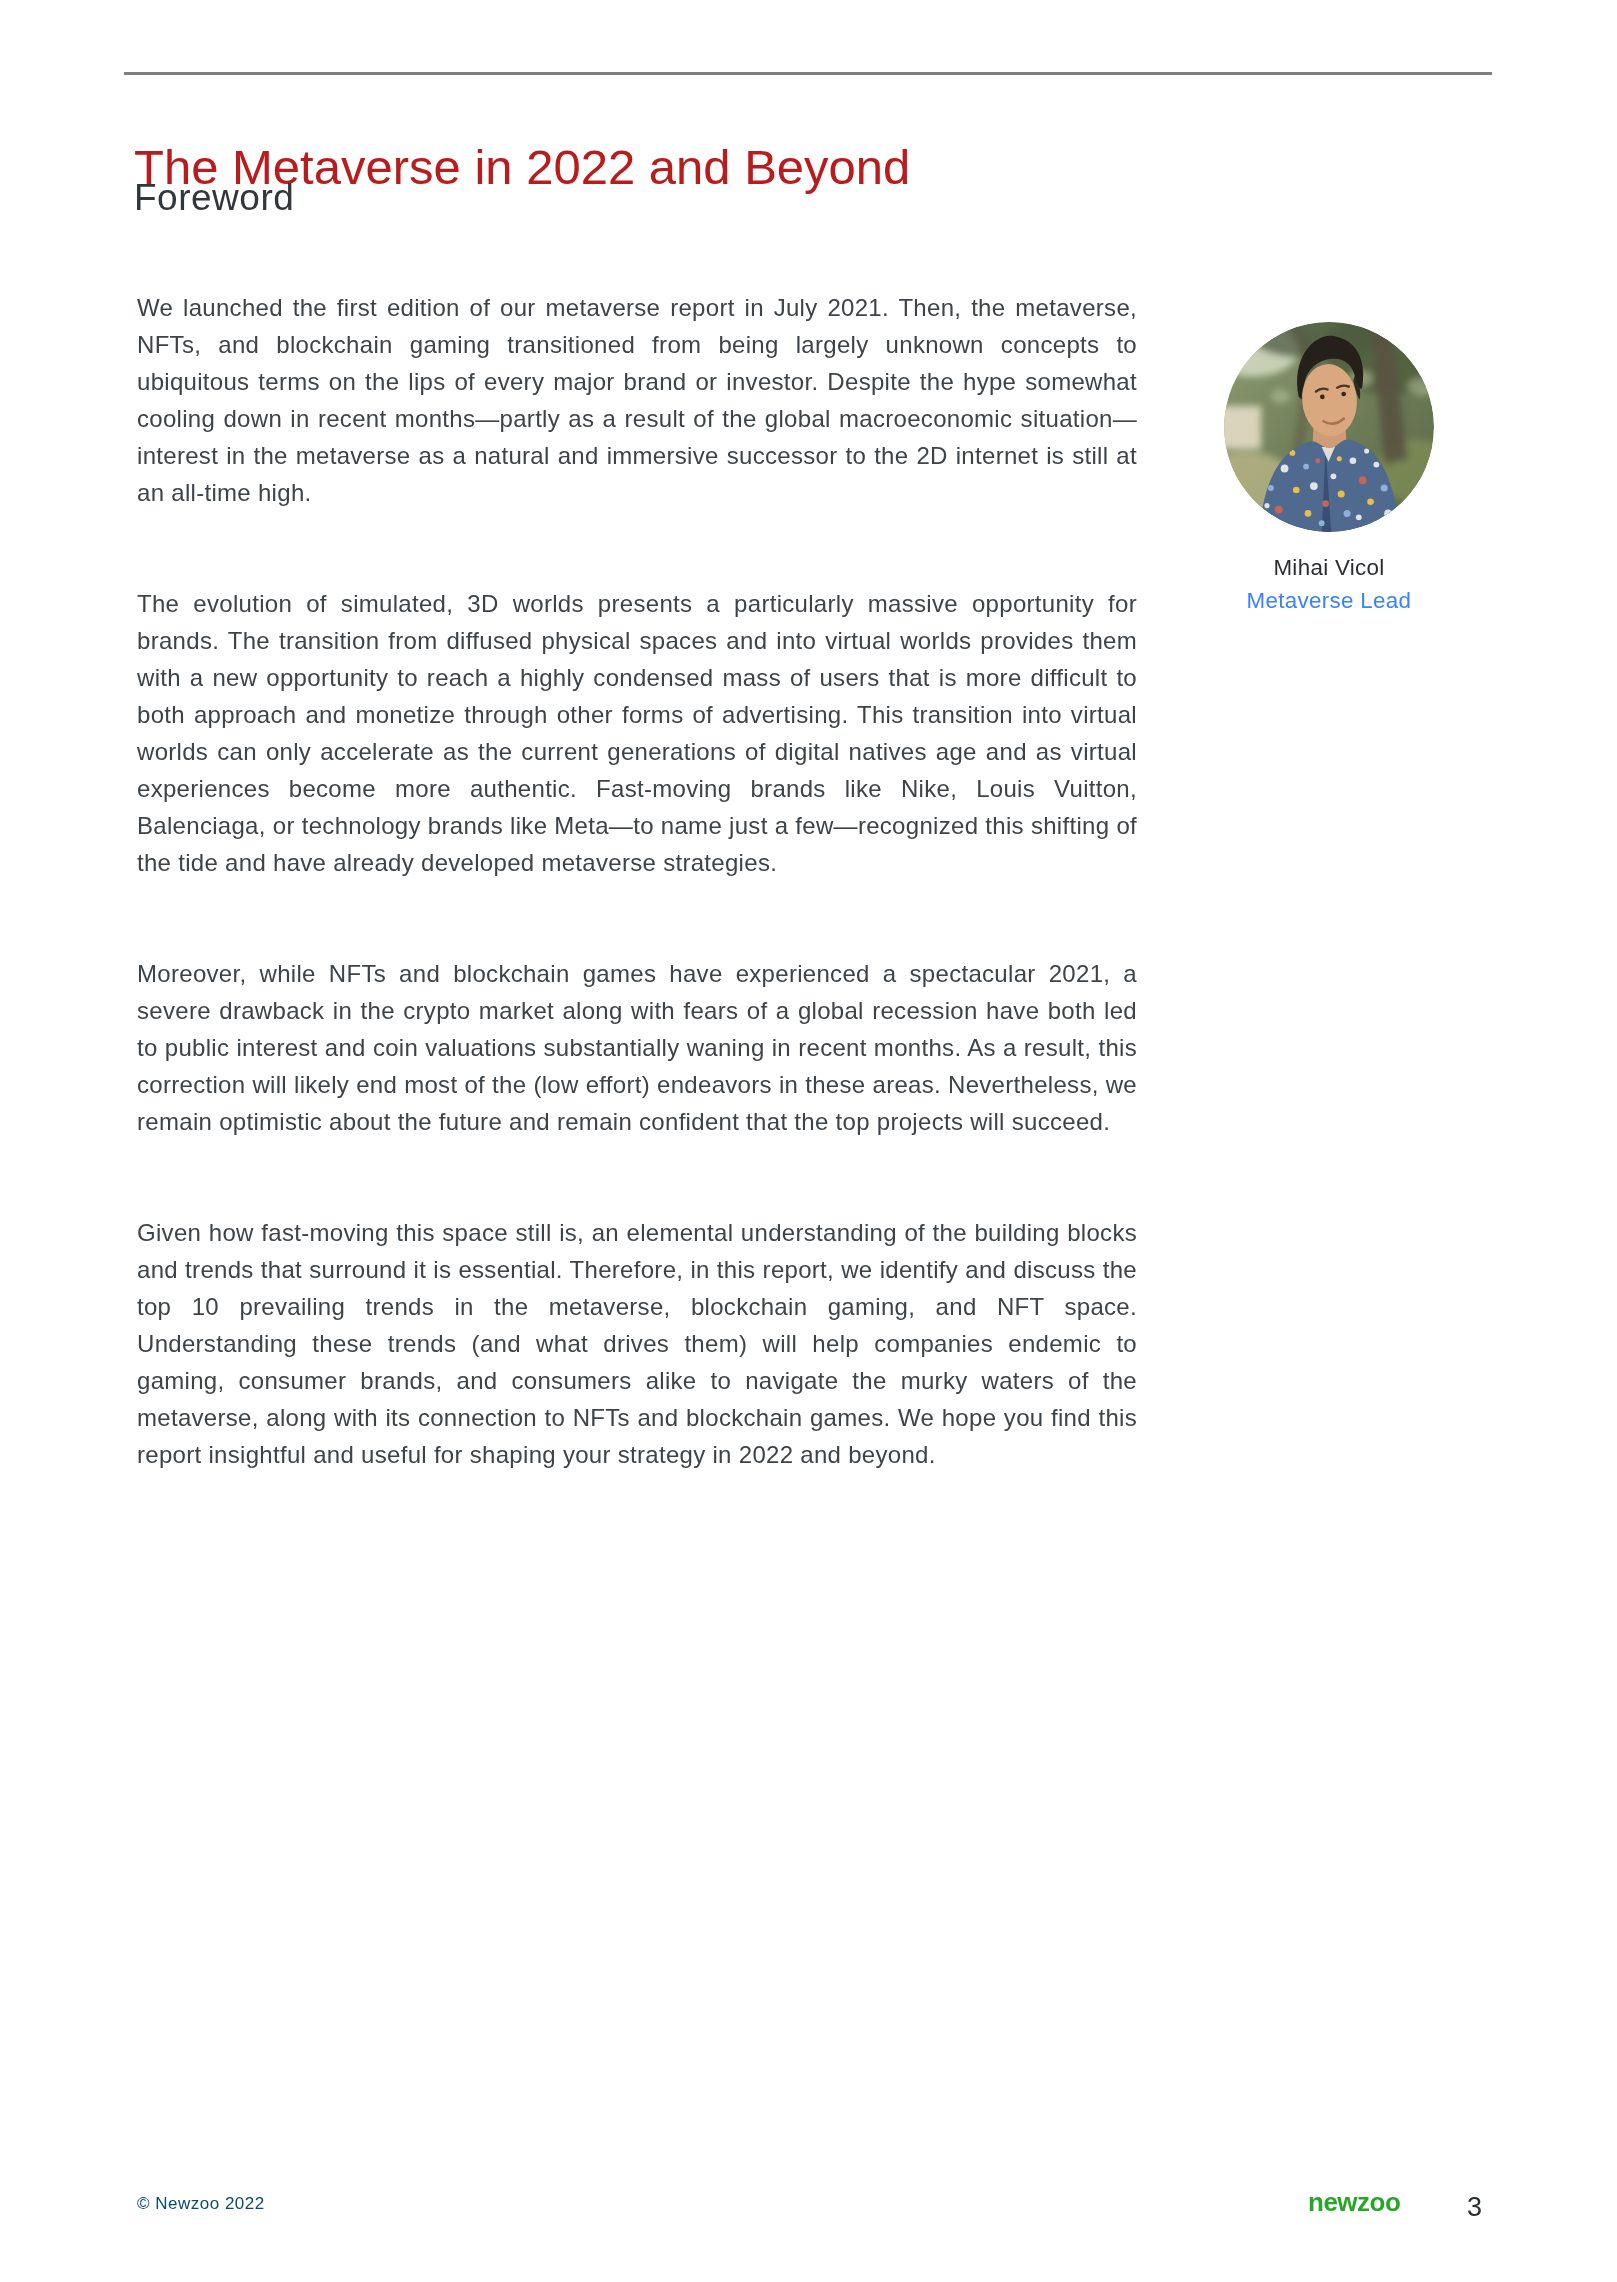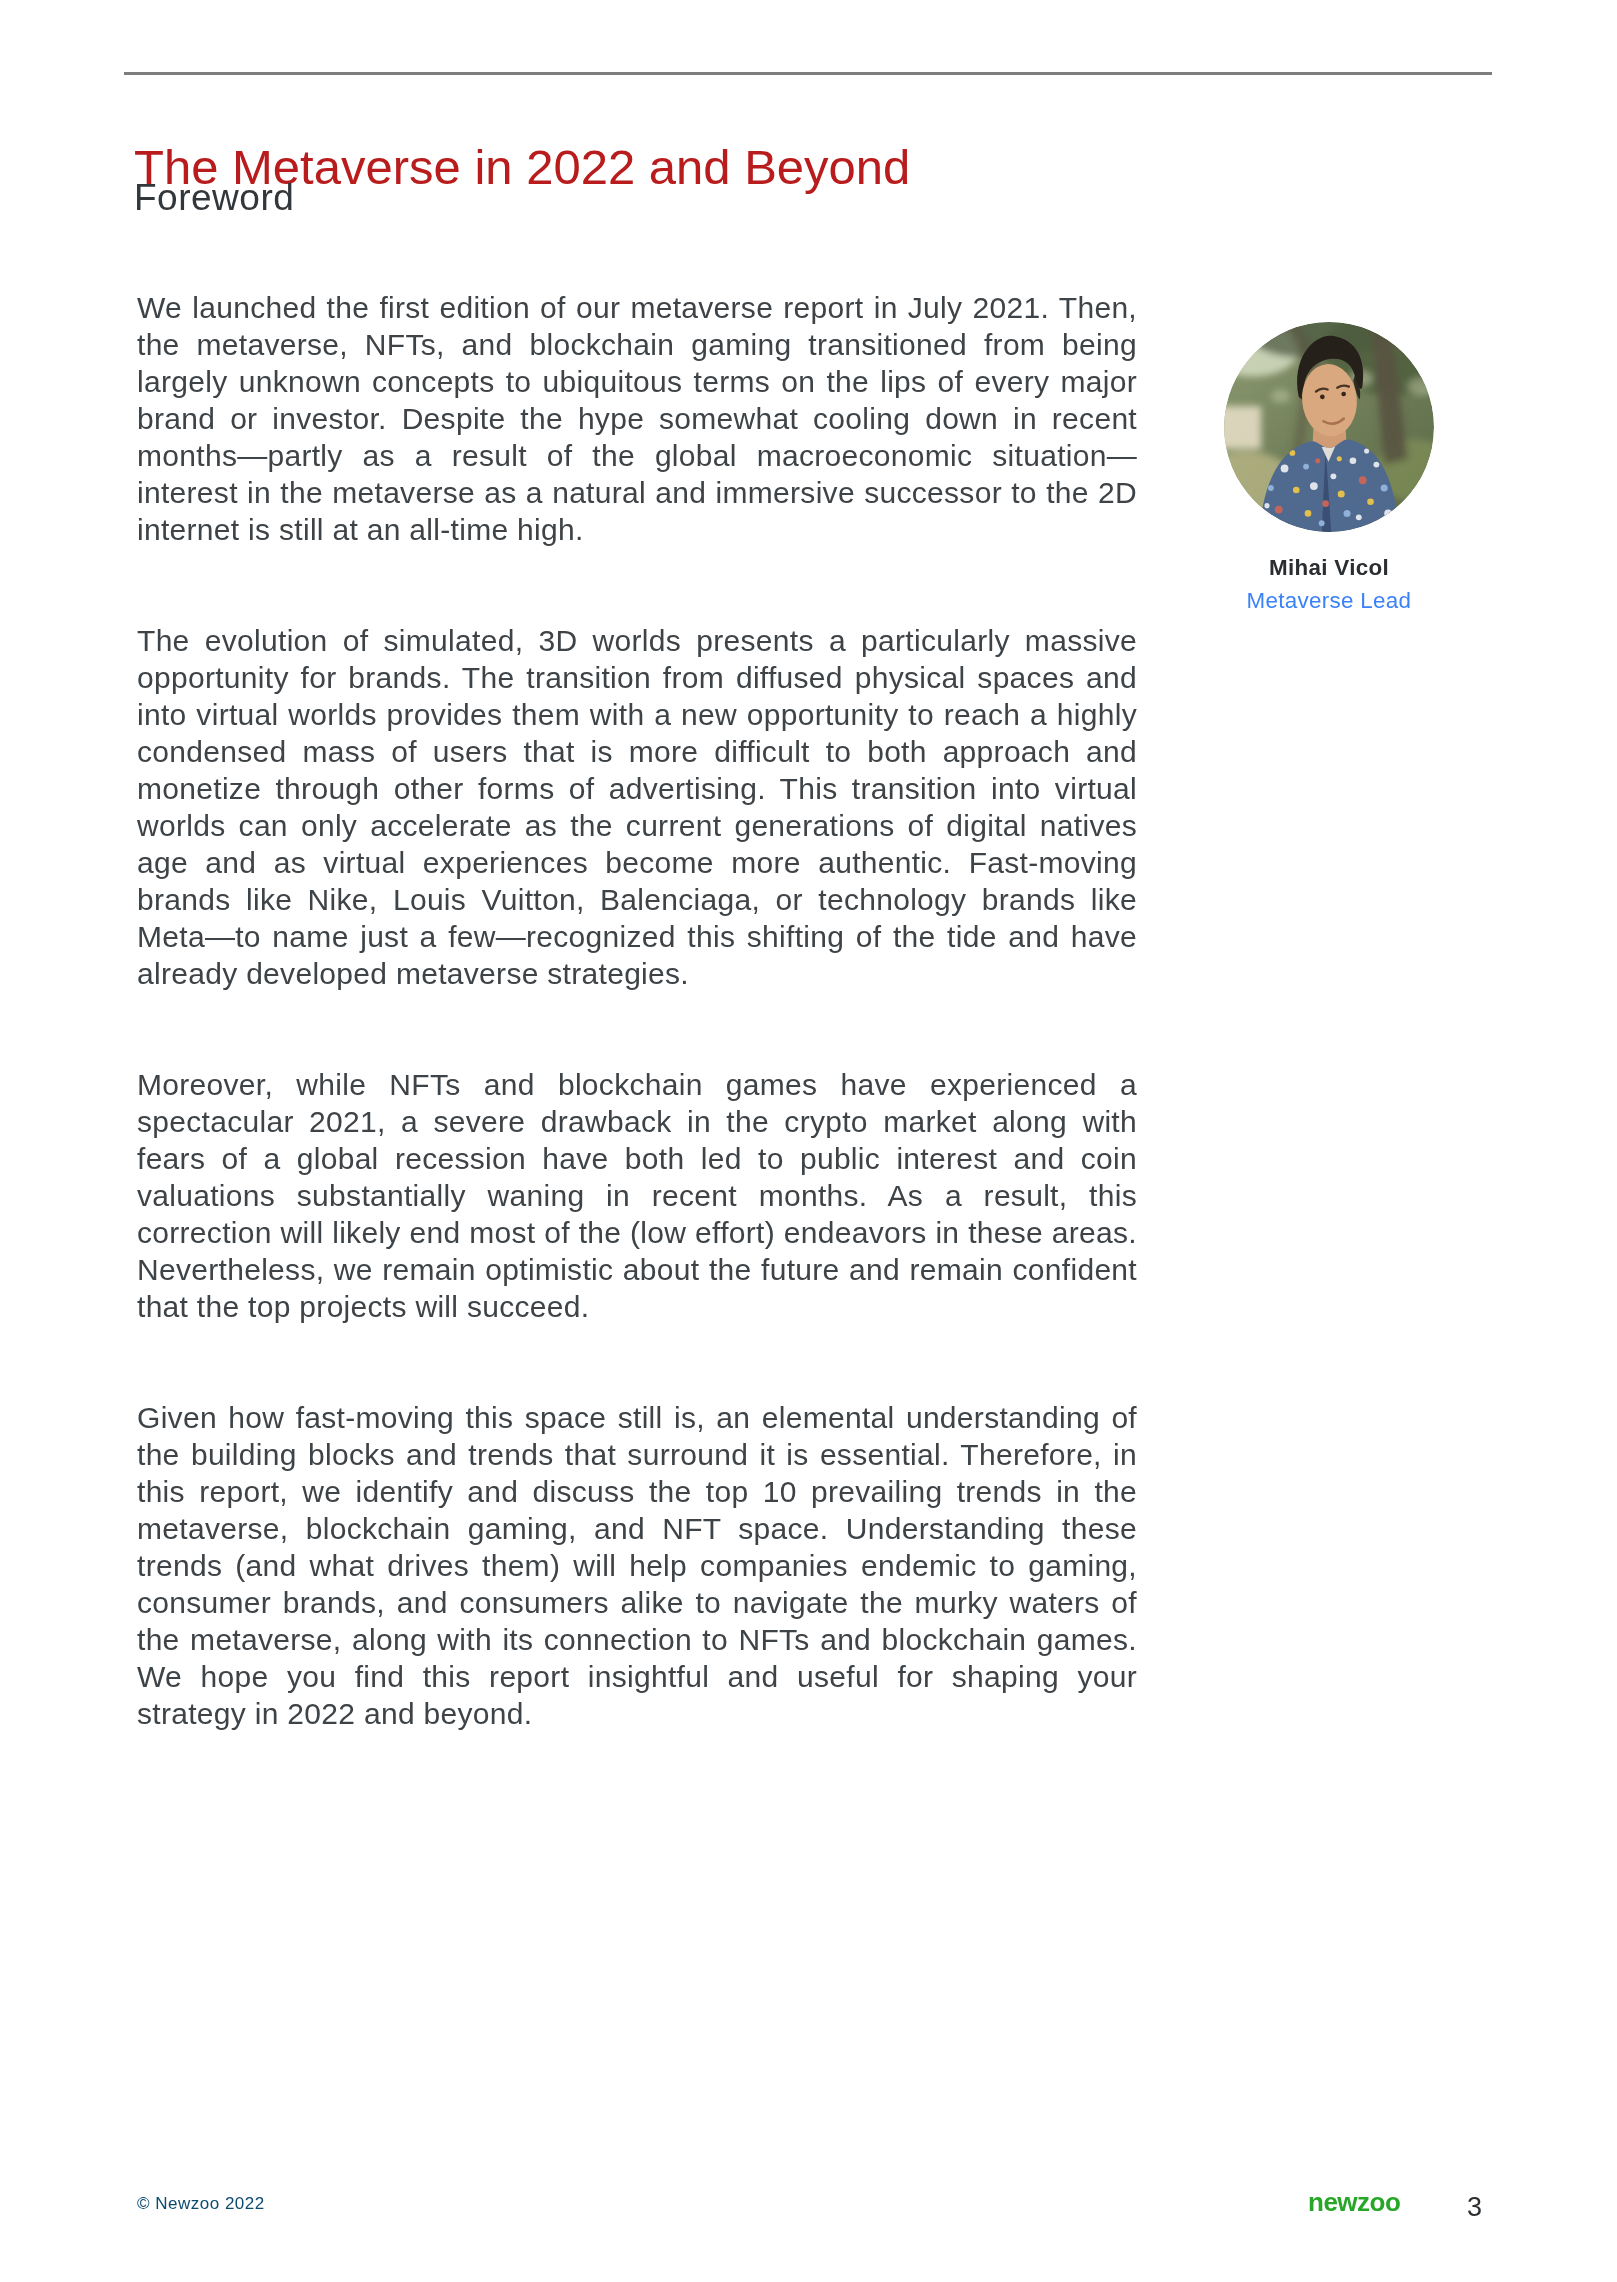--- a/index.html
+++ b/index.html
@@ -19,31 +19,31 @@
   }
   .subtitle{
     position:absolute;left:134px;top:177px;
     font-size:37px;font-weight:400;color:#32373b;letter-spacing:0.5px;
   }
   .body-col{
     position:absolute;left:137px;top:289px;width:1000px;
   }
   .body-col p{
     margin:0 0 74px 0;
-    font-size:30px;line-height:37px;color:#3e4347;
+    font-size:24px;line-height:37px;color:#3e4347;
     text-align:justify;letter-spacing:0.3px;font-weight:400;
   }
   .sidebar{
     position:absolute;left:1224px;top:322px;width:210px;text-align:center;
   }
   .avatar{
     width:210px;height:210px;border-radius:50%;overflow:hidden;display:block;
   }
   .author-name{
-    margin-top:23.4px;font-size:22.4px;font-weight:700;color:#2b2e31;letter-spacing:0.3px;
+    margin-top:23.4px;font-size:22.4px;font-weight:400;color:#2b2e31;letter-spacing:0.3px;
   }
   .author-role{
     margin-top:6.8px;font-size:22.4px;font-weight:400;color:#3b82f6;letter-spacing:0.3px;
   }
   .footer-copyright{
     position:absolute;left:137px;top:2194px;
     font-size:17px;color:#0c4a6e;letter-spacing:0.5px;
   }
   .footer-logo{
     position:absolute;left:1308px;top:2187px;

